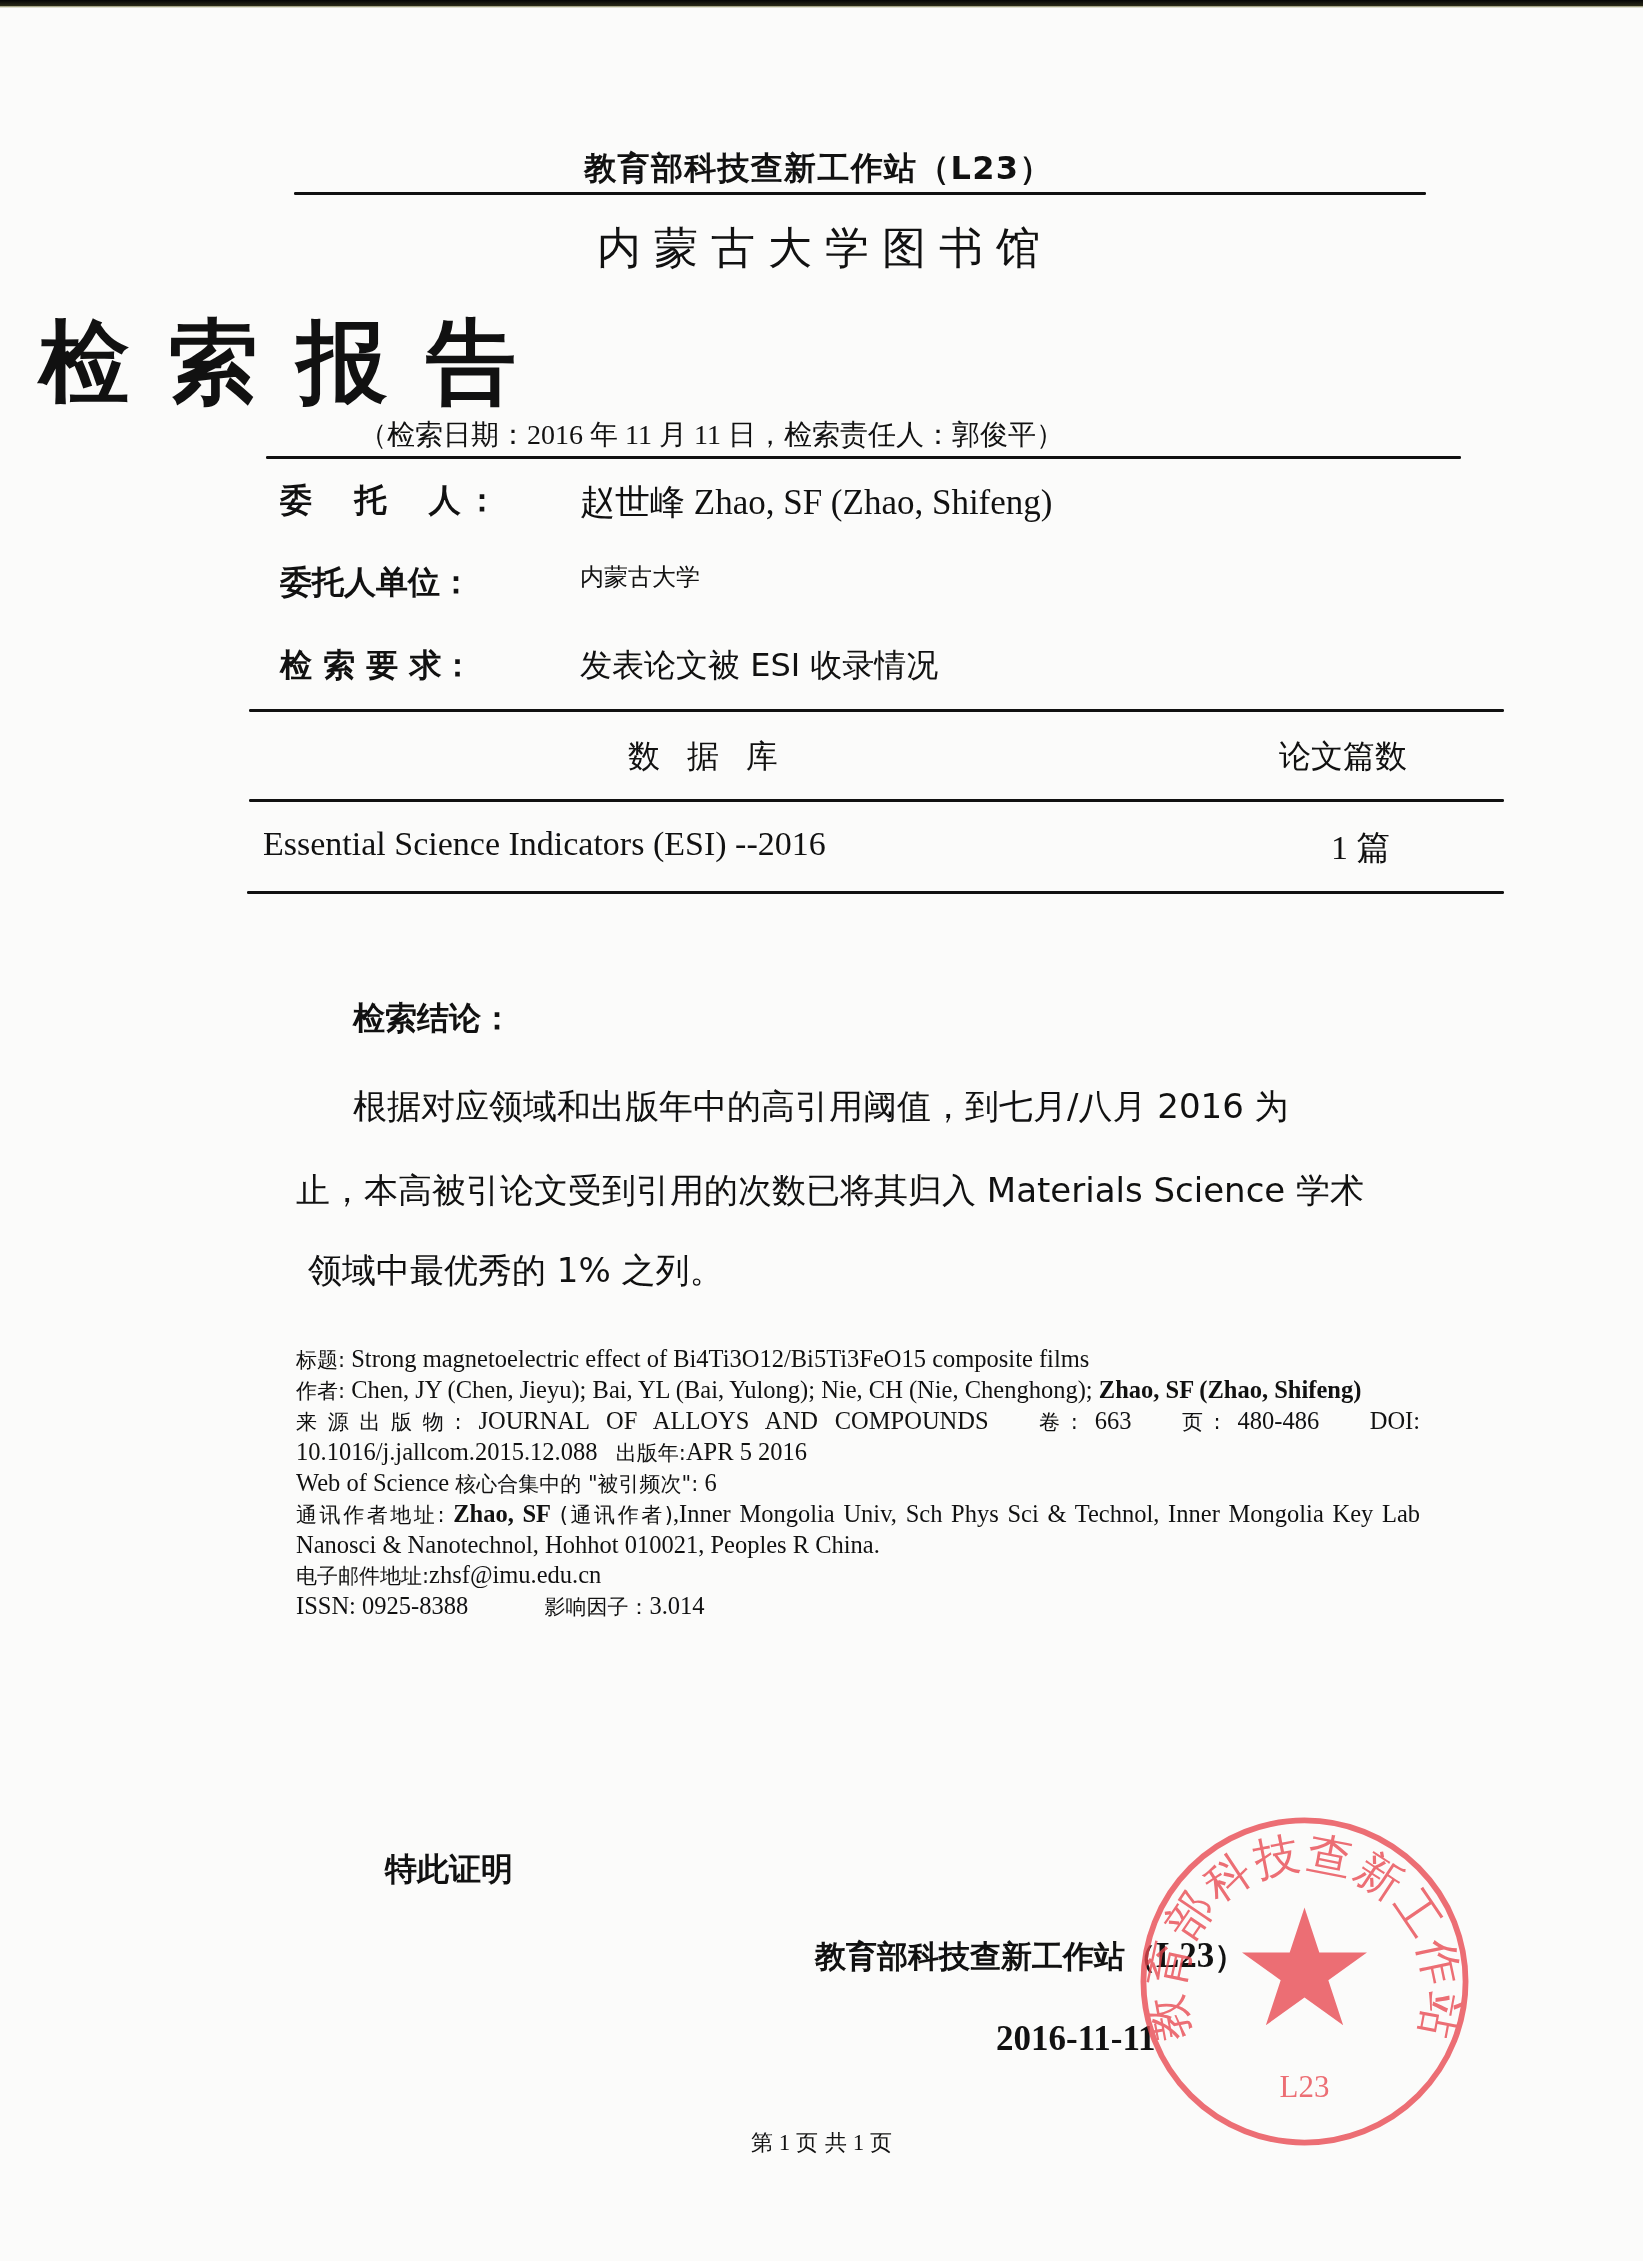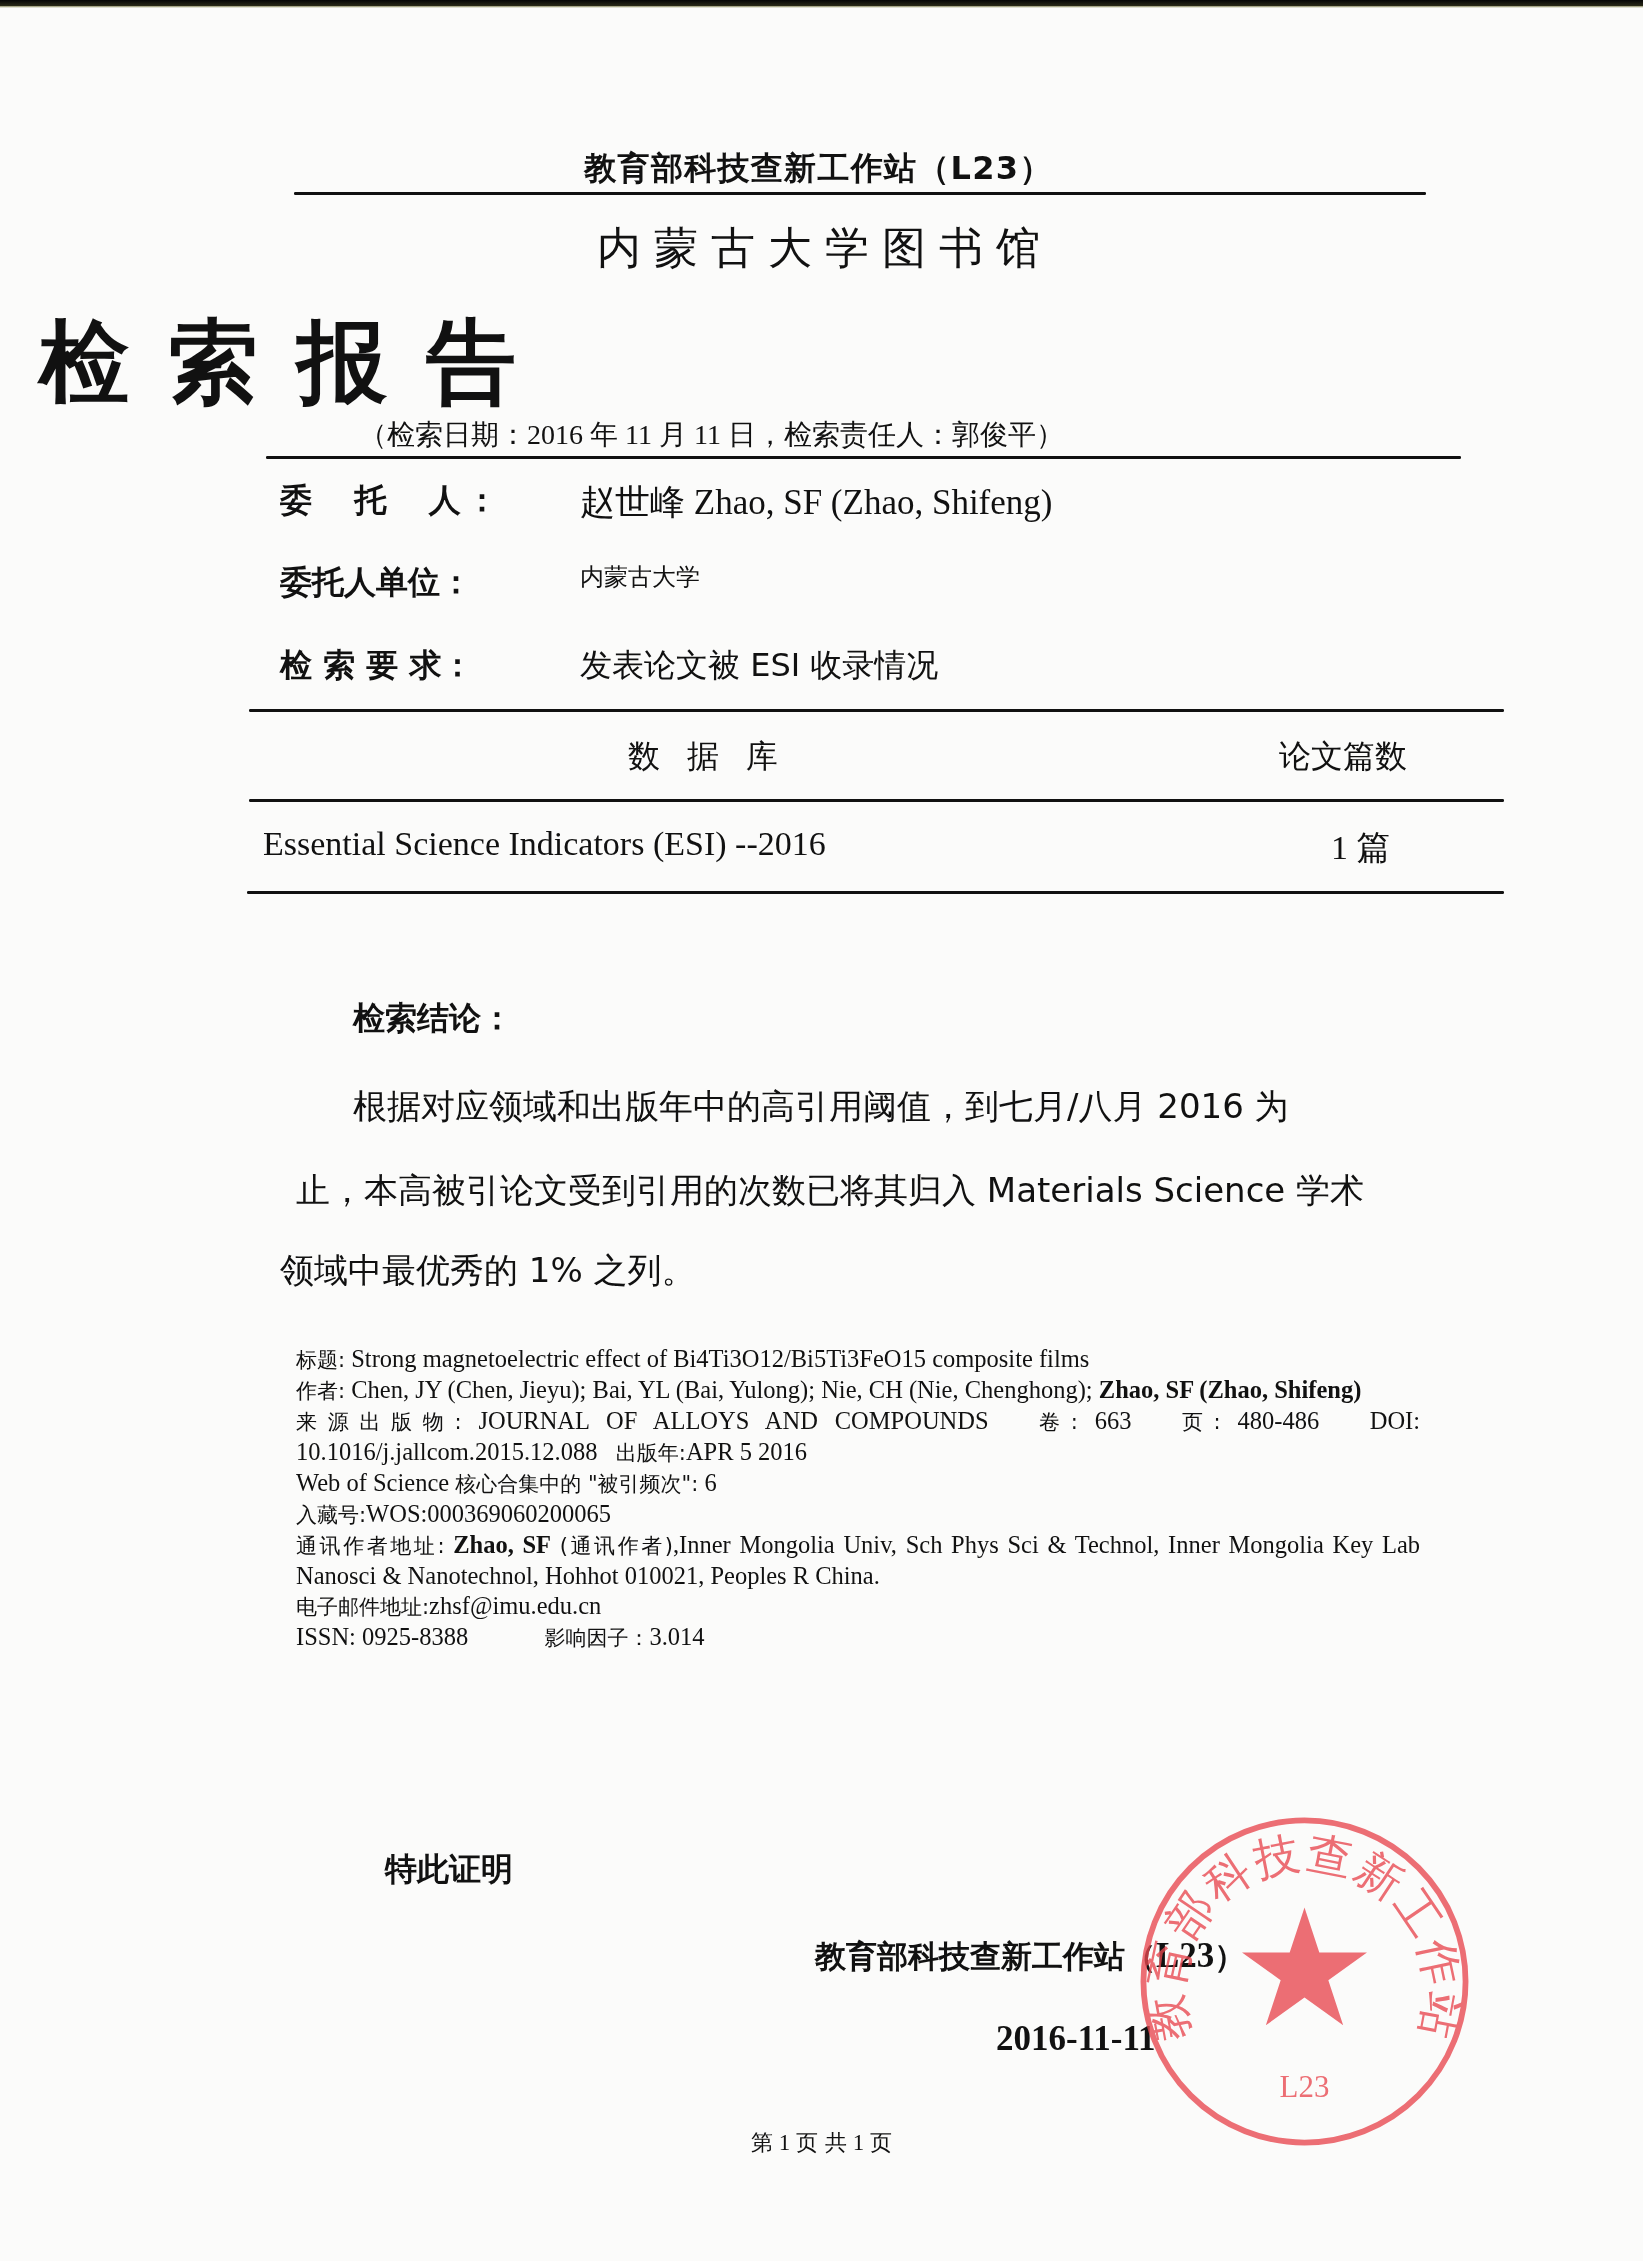--- a/index.html
+++ b/index.html
@@ -76,21 +76,21 @@
 <div class="abs tbl-head" style="left:1279px; top:735px;">论文篇数</div>
 <div class="rule thin" style="left:249px; top:799px; width:1255px;"></div>
 
 <div class="abs tbl-cell" style="left:263px; top:825px;">Essential Science Indicators (ESI) --2016</div>
 <div class="abs tbl-cell" style="left:1331px; top:825px;">1 篇</div>
 <div class="rule thin" style="left:247px; top:891px; width:1257px;"></div>
 
 <div class="abs conclusion-h">检索结论：</div>
 <div class="abs para" style="left:353px; top:1084px;">根据对应领域和出版年中的高引用阈值，到七月/八月 2016 为</div>
 <div class="abs para" style="left:296px; top:1168px;">止，本高被引论文受到引用的次数已将其归入 Materials Science 学术</div>
-<div class="abs para" style="left:280px; top:1248px;text-align:right;">领域中最优秀的 1% 之列。</div>
+<div class="abs para" style="left:308px; top:1248px;text-align:right;">领域中最优秀的 1% 之列。</div>
 
 <div class="cite-block">
   <p style="white-space:nowrap;">
     <span class="cn">标题:</span>
     <span>Strong magnetoelectric effect of Bi4Ti3O12/Bi5Ti3FeO15 composite films</span>
   </p>
   <p>
     <span class="cn">作者:</span>
     <span>Chen, JY (Chen, Jieyu); Bai, YL (Bai, Yulong); Nie, CH (Nie, Chenghong);</span>
     <b>Zhao, SF (Zhao, Shifeng)</b>
@@ -103,23 +103,20 @@
     <span class="cn">页:</span>
     <span>480-486</span>&nbsp;&nbsp;
     <span>DOI:</span>
     <span>10.1016/j.jallcom.2015.12.088</span>&nbsp;&nbsp;
     <span class="cn">出版年:</span><span>APR 5 2016</span>
   </p>
   <p>
     <span>Web of Science</span>
     <span class="cn">核心合集中的 "被引频次":</span>
     <span>6</span>
-  </p>
-  <p>
-    <span class="cn">入藏号:</span><span>WOS:000369060200065</span>
   </p>
   <p>
     <span class="cn">通讯作者地址:</span>
     <b>Zhao, SF</b>
     <span class="cn">(通讯作者)</span><span>,Inner Mongolia Univ, Sch Phys Sci &amp; Technol, Inner Mongolia Key Lab Nanosci &amp; Nanotechnol, Hohhot 010021, Peoples R China.</span>
   </p>
   <p>
     <span class="cn">电子邮件地址:</span><span>zhsf@imu.edu.cn</span>
   </p>
   <p style="white-space:nowrap;">

